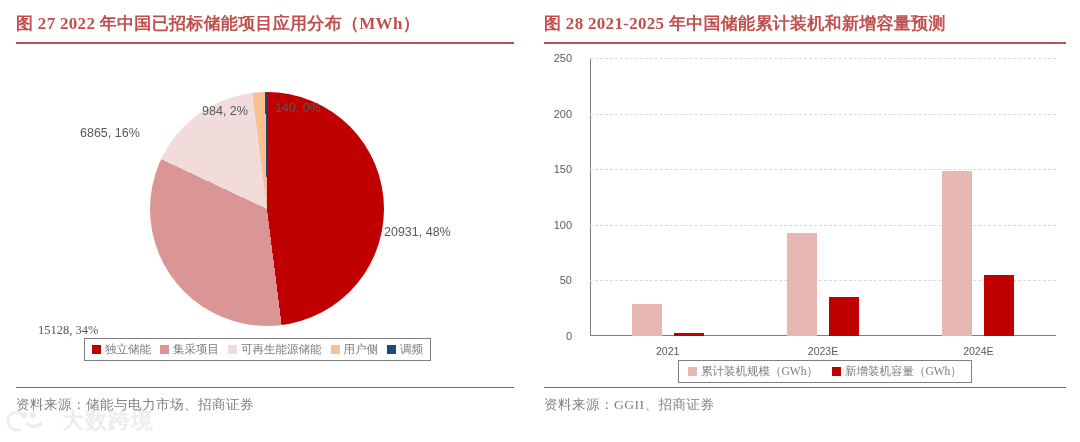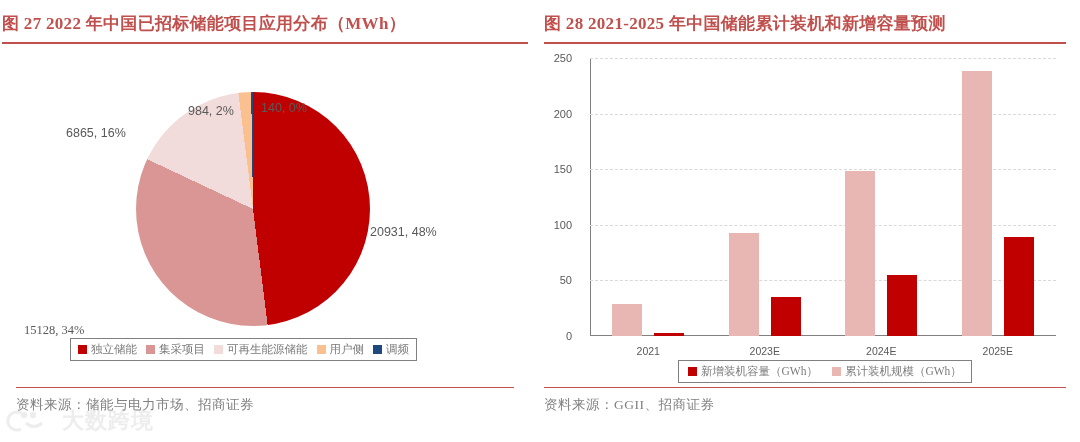--- a/index.html
+++ b/index.html
@@ -5,21 +5,21 @@
   html,body{margin:0;padding:0;}
   body{
     width:1080px;height:442px;
     background:#ffffff;
     font-family:"Liberation Serif", serif;
     overflow:hidden;
     position:relative;
   }
   .page{width:1080px;height:442px;position:relative;display:flex;}
   .panel{position:relative;height:442px;box-sizing:border-box;}
-  .panel.left{width:530px;padding:0 2px;}
+  .panel.left{width:530px;padding:0 16px;}
   .panel.right{width:550px;padding:0 14px;}
 
   .fig-title{
     font-family:"Liberation Serif", serif;
     font-weight:bold;
     font-size:17px;
     color:#C0504D;
     letter-spacing:0.3px;
     padding-top:12px;
     padding-bottom:7px;
@@ -242,37 +242,32 @@
             <div class="bar inc" style="height:14.0%"></div>
             <div class="xtick">2023E</div>
           </div>
 
           <div class="group">
             <div class="bar cum" style="height:59.2%"></div>
             <div class="bar inc" style="height:22.0%"></div>
             <div class="xtick">2024E</div>
           </div>
 
-          <div class="group">
-            <div class="bar cum" style="height:95.2%"></div>
-            <div class="bar inc" style="height:35.6%"></div>
-            <div class="xtick">2025E</div>
-          </div>
 
         </div>
       </div>
 
       <div class="bar-legend">
+        <div class="lg-item">
+          <span class="lg-swatch" style="background:#E8B6B3"></span>
+          <span class="lg-text">累计装机规模（GWh）</span>
+        </div>
         <div class="lg-item">
           <span class="lg-swatch" style="background:#C00000"></span>
           <span class="lg-text">新增装机容量（GWh）</span>
-        </div>
-        <div class="lg-item">
-          <span class="lg-swatch" style="background:#E8B6B3"></span>
-          <span class="lg-text">累计装机规模（GWh）</span>
         </div>
       </div>
     </div>
 
     <div class="footer">
       <div class="source-rule"></div>
       <div class="source-text">资料来源：GGII、招商证券</div>
     </div>
   </div>
 

